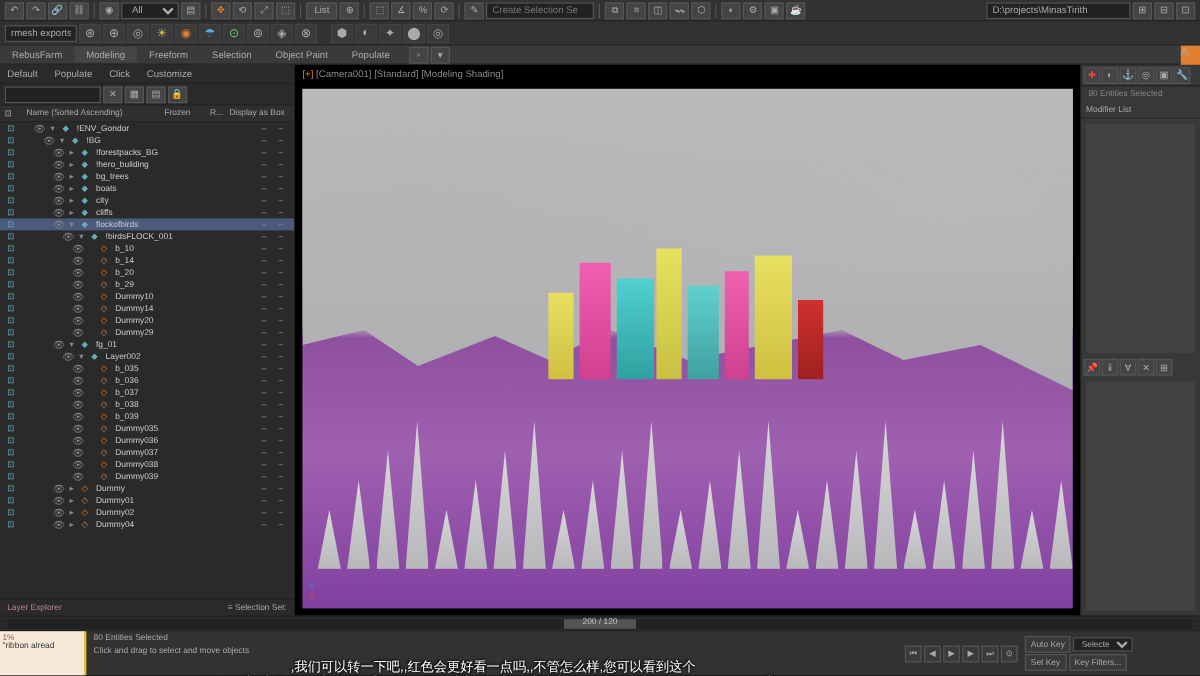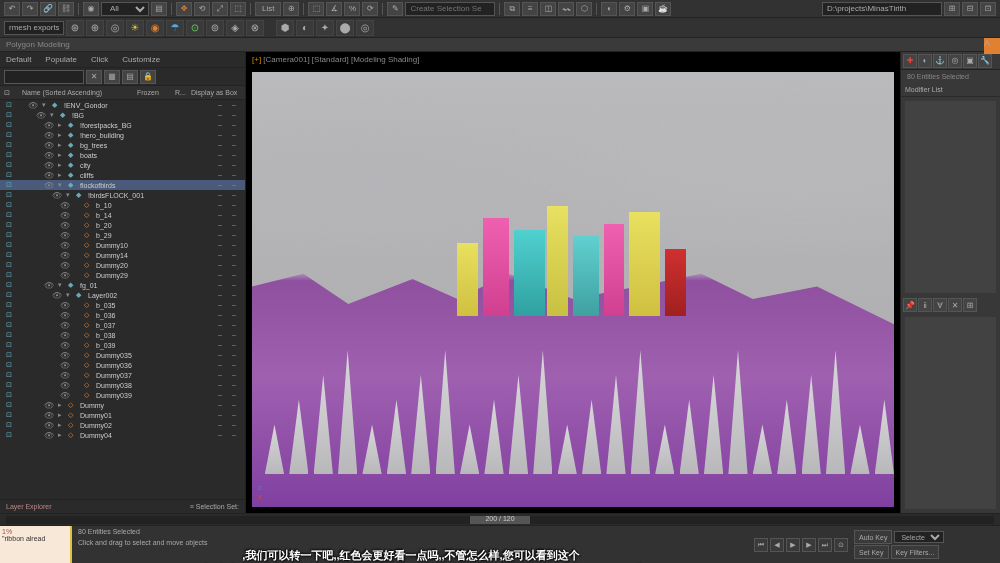--- a/index.html
+++ b/index.html
@@ -87,21 +87,21 @@
 .timeline-track { flex: 1; height: 8px; background: #222; margin: 0 6px; position: relative; }
 .timeline-slider { position: absolute; left: 50%; width: 60px; height: 8px; background: #555; transform: translateX(-50%); }
 .timeline-label { position: absolute; left: 50%; transform: translateX(-50%); top: -1px; font-size: 7px; color: #ccc; }
 
 
 .bottom-bar { height: 38px; background: #323232; display: flex; border-top: 1px solid #222; }
 .bb-left { width: 70px; background: #f8e8d8; padding: 2px; font-size: 7px; color: #333; overflow: hidden; }
 .bb-mid { flex: 1; display: flex; flex-direction: column; }
 .bb-status { height: 11px; display: flex; align-items: center; padding: 0 6px; font-size: 7px; color: #aaa; gap: 12px; }
 .bb-subs { flex: 1; position: relative; display: flex; align-items: center; justify-content: center; }
-.sub-cn { font-size: 11px; color: #fff; text-shadow: 1px 1px 2px #000, -1px -1px 2px #000; font-weight: bold; position: absolute; top: 0; }
+.sub-cn { font-size: 11px; color: #fff; text-shadow: 1px 1px 2px #000, -1px -1px 2px #000; font-weight: normal; position: absolute; top: 0; }
 .sub-en { font-size: 11px; color: #fff; text-shadow: 1px 1px 2px #000, -1px -1px 2px #000; position: absolute; top: 14px; }
 .bb-right { width: 250px; display: flex; align-items: center; padding: 0 4px; gap: 2px; }
 .play-btn { width: 14px; height: 14px; background: #3a3a3a; border: 1px solid #555; font-size: 7px; display: flex; align-items: center; justify-content: center; cursor: pointer; }
 .coord-input { width: 40px; height: 12px; background: #222; border: 1px solid #555; font-size: 7px; color: #aaa; padding: 0 2px; }
 
 .yellow-stripe { width: 2px; background: #e0c040; }
 .orange-corner { position: absolute; top: 38px; right: 0; width: 16px; height: 16px; background: #e08030; }
 </style>
 </head>
 <body>
@@ -164,21 +164,32 @@
     <div class="tb2-btn">◈</div>
     <div class="tb2-btn">⊗</div>
     <div style="width:8px"></div>
     <div class="tb2-btn">⬢</div>
     <div class="tb2-btn">◐</div>
     <div class="tb2-btn">✦</div>
     <div class="tb2-btn">⬤</div>
     <div class="tb2-btn">◎</div>
   </div>
 
-  <div class="ribbon-sub">Polygon Modeling</div>
+  <div class="ribbon-tabs">
+    <div class="ribbon-tab">RebusFarm</div>
+    <div class="ribbon-tab active">Modeling</div>
+    <div class="ribbon-tab">Freeform</div>
+    <div class="ribbon-tab">Selection</div>
+    <div class="ribbon-tab">Object Paint</div>
+    <div class="ribbon-tab">Populate</div>
+    <div style="margin-left:6px;display:flex;gap:2px">
+      <div class="tb-btn">▫</div>
+      <div class="tb-btn">▾</div>
+    </div>
+  </div>
 
   <div class="main">
 
     <div class="outliner">
       <div class="outliner-menu">
         <span>Default</span>
         <span>Populate</span>
         <span>Click</span>
         <span>Customize</span>
       </div>

